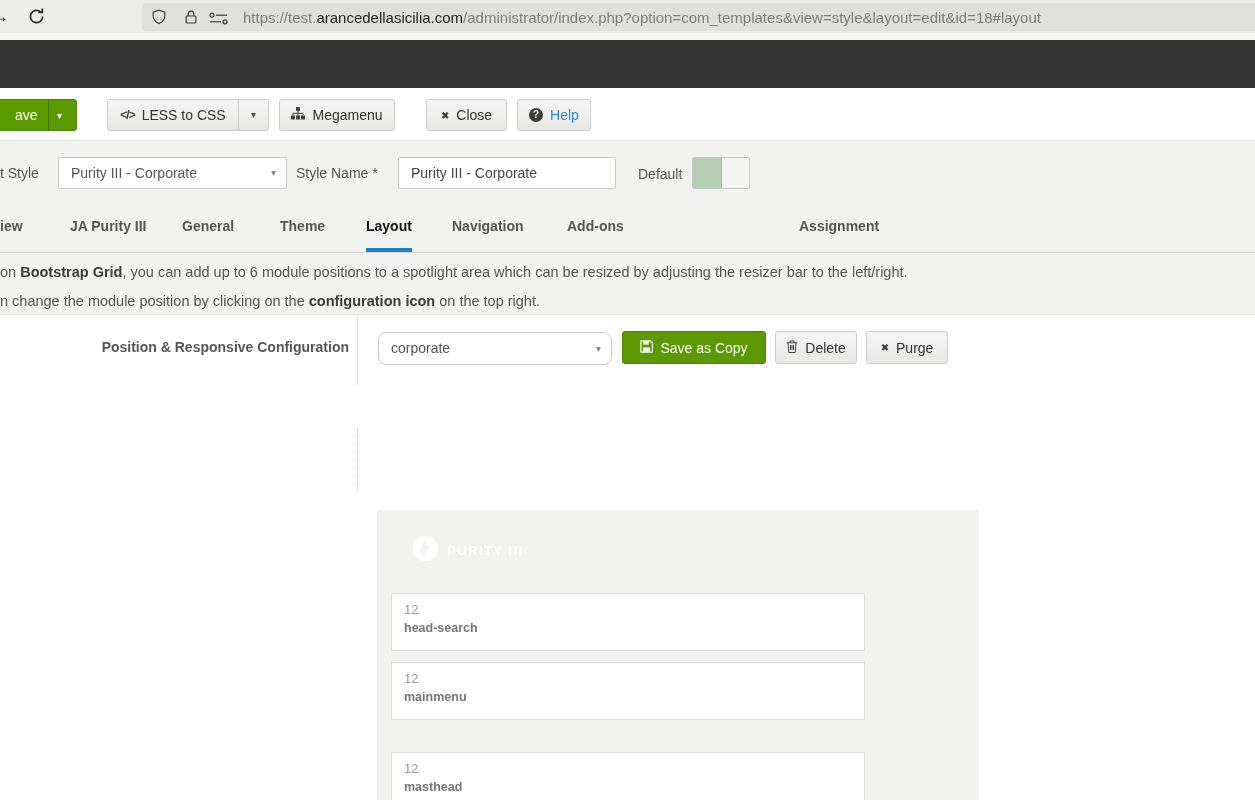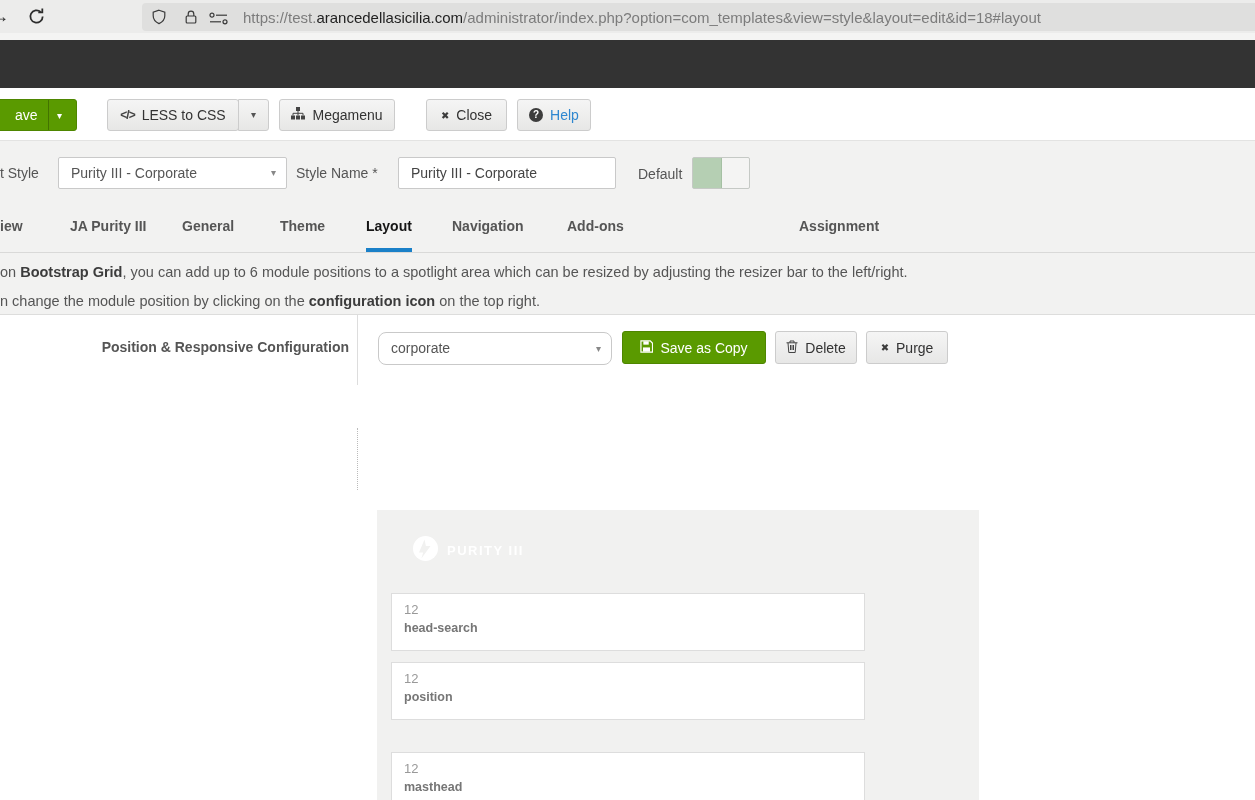--- a/index.html
+++ b/index.html
@@ -227,21 +227,21 @@
           </svg>
       </span>
       <span class="brand">PURITY III</span>
 
       <div class="mrow" style="top:83px;">
         <span class="mcols">12</span>
         <span class="mname">head-search</span>
       </div>
       <div class="mrow" style="top:152px;">
         <span class="mcols">12</span>
-        <span class="mname">position</span>
+        <span class="mname">mainmenu</span>
       </div>
       <div class="mrow" style="top:242px;">
         <span class="mcols">12</span>
         <span class="mname">masthead</span>
       </div>
     </div>
   </div>
 
 </div>
 

